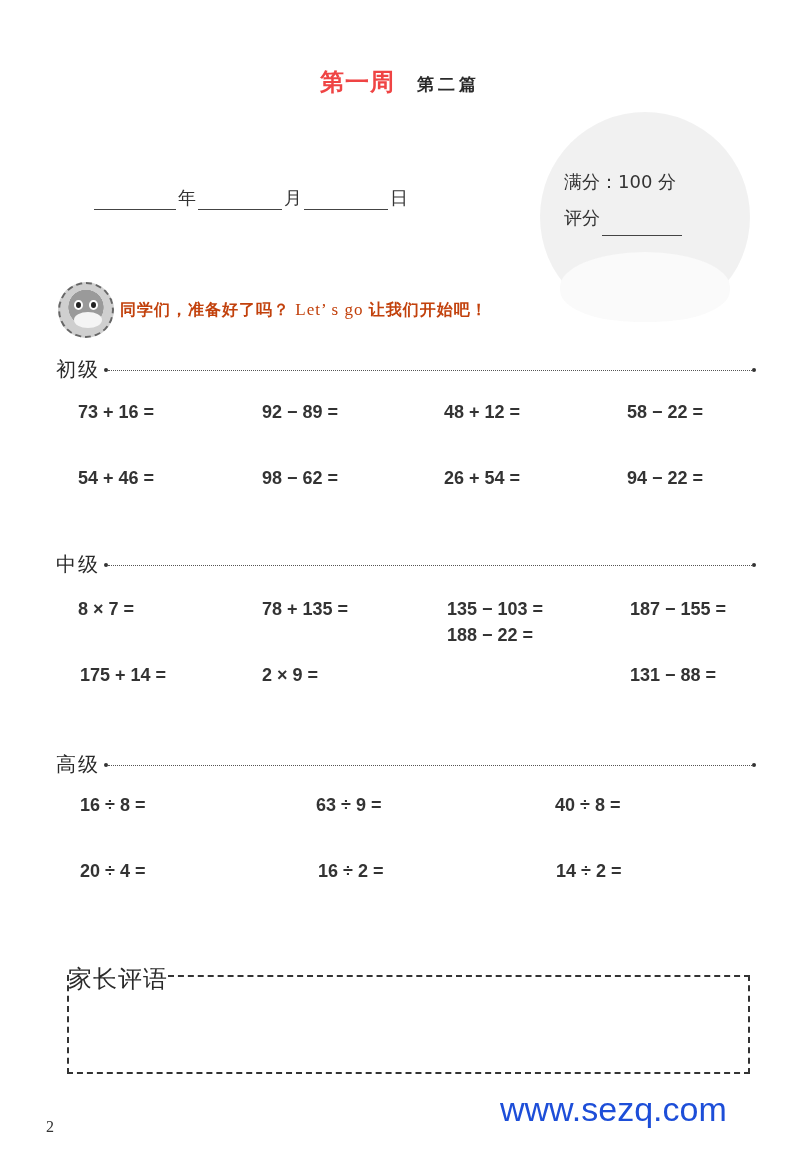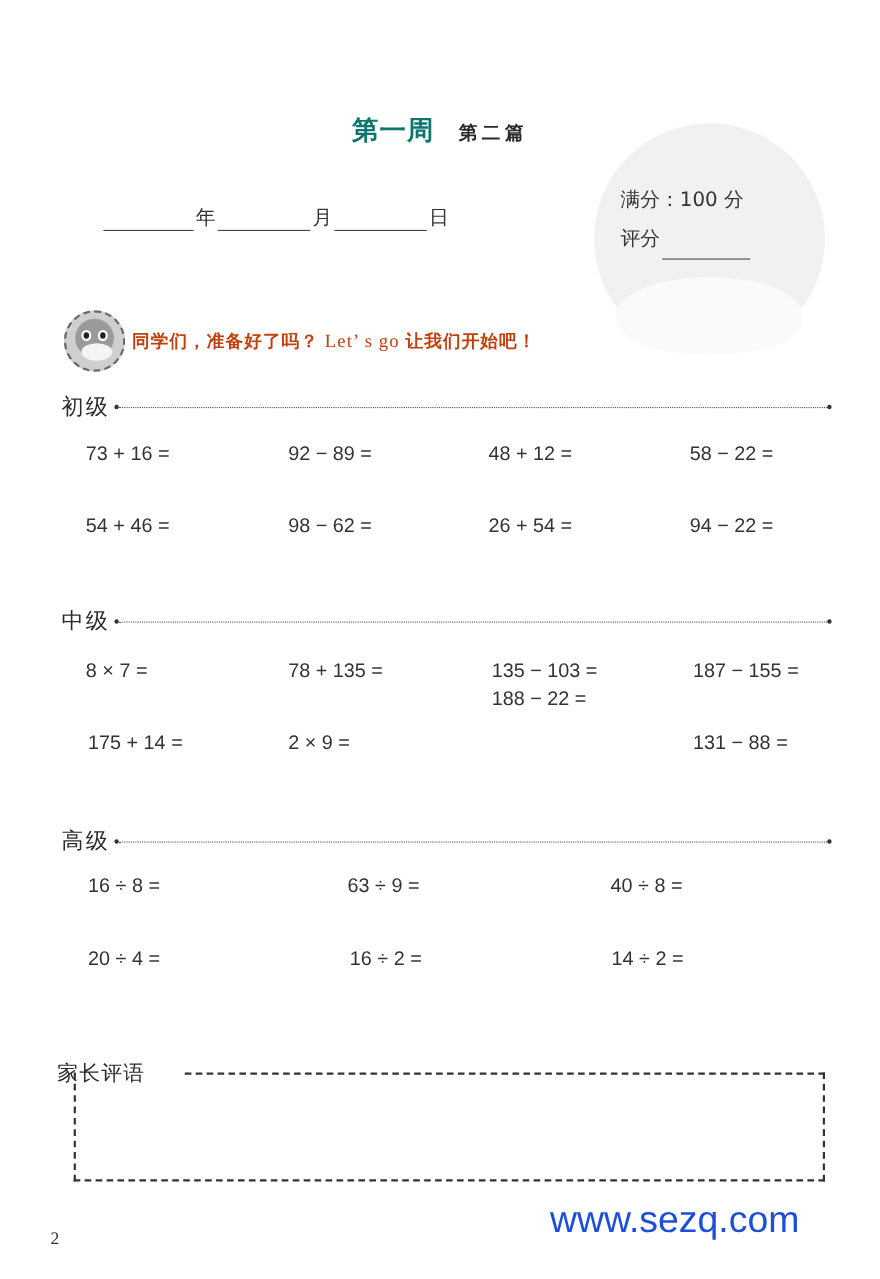--- a/index.html
+++ b/index.html
@@ -11,24 +11,23 @@
       font-family: "DejaVu Sans", "Liberation Sans", sans-serif;
       color: #2b2b2b;
     }
     .abs { position: absolute; }
     .title {
       top: 66px; left: 0; width: 800px;
       text-align: center;
       font-size: 0;
     }
     .title .main {
-      font-size: 24px; font-weight: bold; color: #0f766e;
+      font-size: 24px; font-weight: bold; color: #ef4444;
       display: inline-block; vertical-align: baseline;
       letter-spacing: 1px;
-      margin-top: 36px;
     }
     .title .sub {
       font-size: 17px; font-weight: bold; color: #2a2a2a;
       display: inline-block; margin-left: 22px;
       letter-spacing: 4px;
     }
     
     .mascot-bg {
       top: 112px; left: 540px;
       width: 210px; height: 210px;
@@ -89,24 +88,25 @@
     .section-head .dot {
       width: 4px; height: 4px; border-radius: 50%; background: #333; margin-left: 4px;
     }
     .section-head .line {
       flex: 1; border-bottom: 1px dotted #555; margin-top: 2px;
     }
     .problem {
       font-size: 18px; color: #333;
       font-family: "Liberation Sans", sans-serif;
       white-space: nowrap;
+      font-weight: bold;
     }
     .comment-label {
-      top: 963px; left: 52px;
-      font-size: 19px; color: #2a2a2a;
+      top: 963px; left: 68px;
+      font-size: 24px; color: #2a2a2a;
       font-family: "DejaVu Serif", serif;
       letter-spacing: 1px;
       text-align: right;
     }
     .comment-box {
       top: 975px; left: 67px; width: 683px; height: 99px;
       border: 2px dashed #333;
       border-top: none;
     }
     .comment-top {

